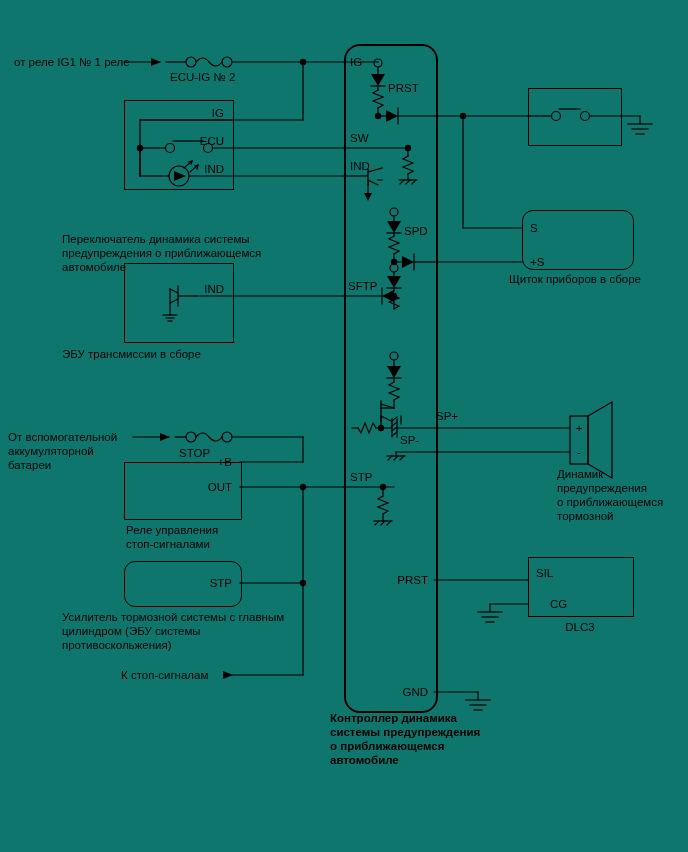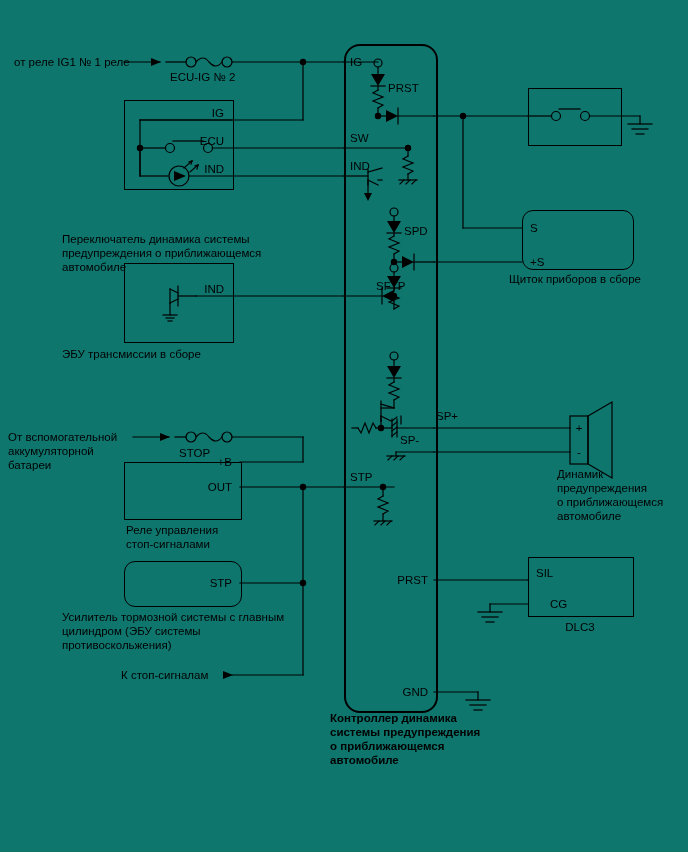--- a/index.html
+++ b/index.html
@@ -274,21 +274,21 @@
   <div class="lbl" style="left:62px;top:192px;margin-top:40px;">Переключатель динамика системы
 предупреждения о приближающемся
 автомобиле</div>
 
   <div class="lbl r" style="left:168px;top:282px;width:56px;">IND</div>
   <div class="lbl" style="left:62px;top:347px;">ЭБУ трансмиссии в сборе</div>
 
   <div class="lbl" style="left:350px;top:55px;">IG</div>
   <div class="lbl" style="left:350px;top:131px;">SW</div>
   <div class="lbl" style="left:350px;top:159px;">IND</div>
-  <div class="lbl" style="left:348px;top:279px;margin-left:28px;">SFTP</div>
+  <div class="lbl" style="left:348px;top:279px;">SFTP</div>
   <div class="lbl" style="left:350px;top:470px;">STP</div>
   <div class="lbl r" style="left:368px;top:573px;width:60px;">PRST</div>
   <div class="lbl r" style="left:368px;top:685px;width:60px;">GND</div>
 
   <div class="lbl" style="left:388px;top:81px;">PRST</div>
   <div class="lbl" style="left:404px;top:224px;">SPD</div>
   <div class="lbl" style="left:404px;top:409px;margin-left:32px;">SP+</div>
   <div class="lbl" style="left:400px;top:433px;">SP-</div>
 
   <div class="lbl" style="left:330px;top:711px;font-weight:bold;">Контроллер динамика
@@ -299,21 +299,21 @@
 
   <div class="lbl" style="left:530px;top:221px;">S</div>
   <div class="lbl" style="left:530px;top:255px;">+S</div>
   <div class="lbl" style="left:509px;top:272px;">Щиток приборов в сборе</div>
 
   <div class="lbl c" style="left:570px;top:421px;width:18px;">+</div>
   <div class="lbl c" style="left:570px;top:445px;width:18px;">-</div>
   <div class="lbl" style="left:557px;top:467px;">Динамик
 предупреждения
 о приближающемся
-автомобиле</div>
+тормозной</div>
 
   <div class="lbl r" style="left:176px;top:455px;width:56px;">+B</div>
   <div class="lbl r" style="left:176px;top:480px;width:56px;">OUT</div>
   <div class="lbl" style="left:126px;top:523px;">Реле управления
 стоп-сигналами</div>
 
   <div class="lbl r" style="left:176px;top:576px;width:56px;">STP</div>
   <div class="lbl" style="left:62px;top:610px;">Усилитель тормозной системы с главным
 цилиндром (ЭБУ системы
 противоскольжения)</div>

